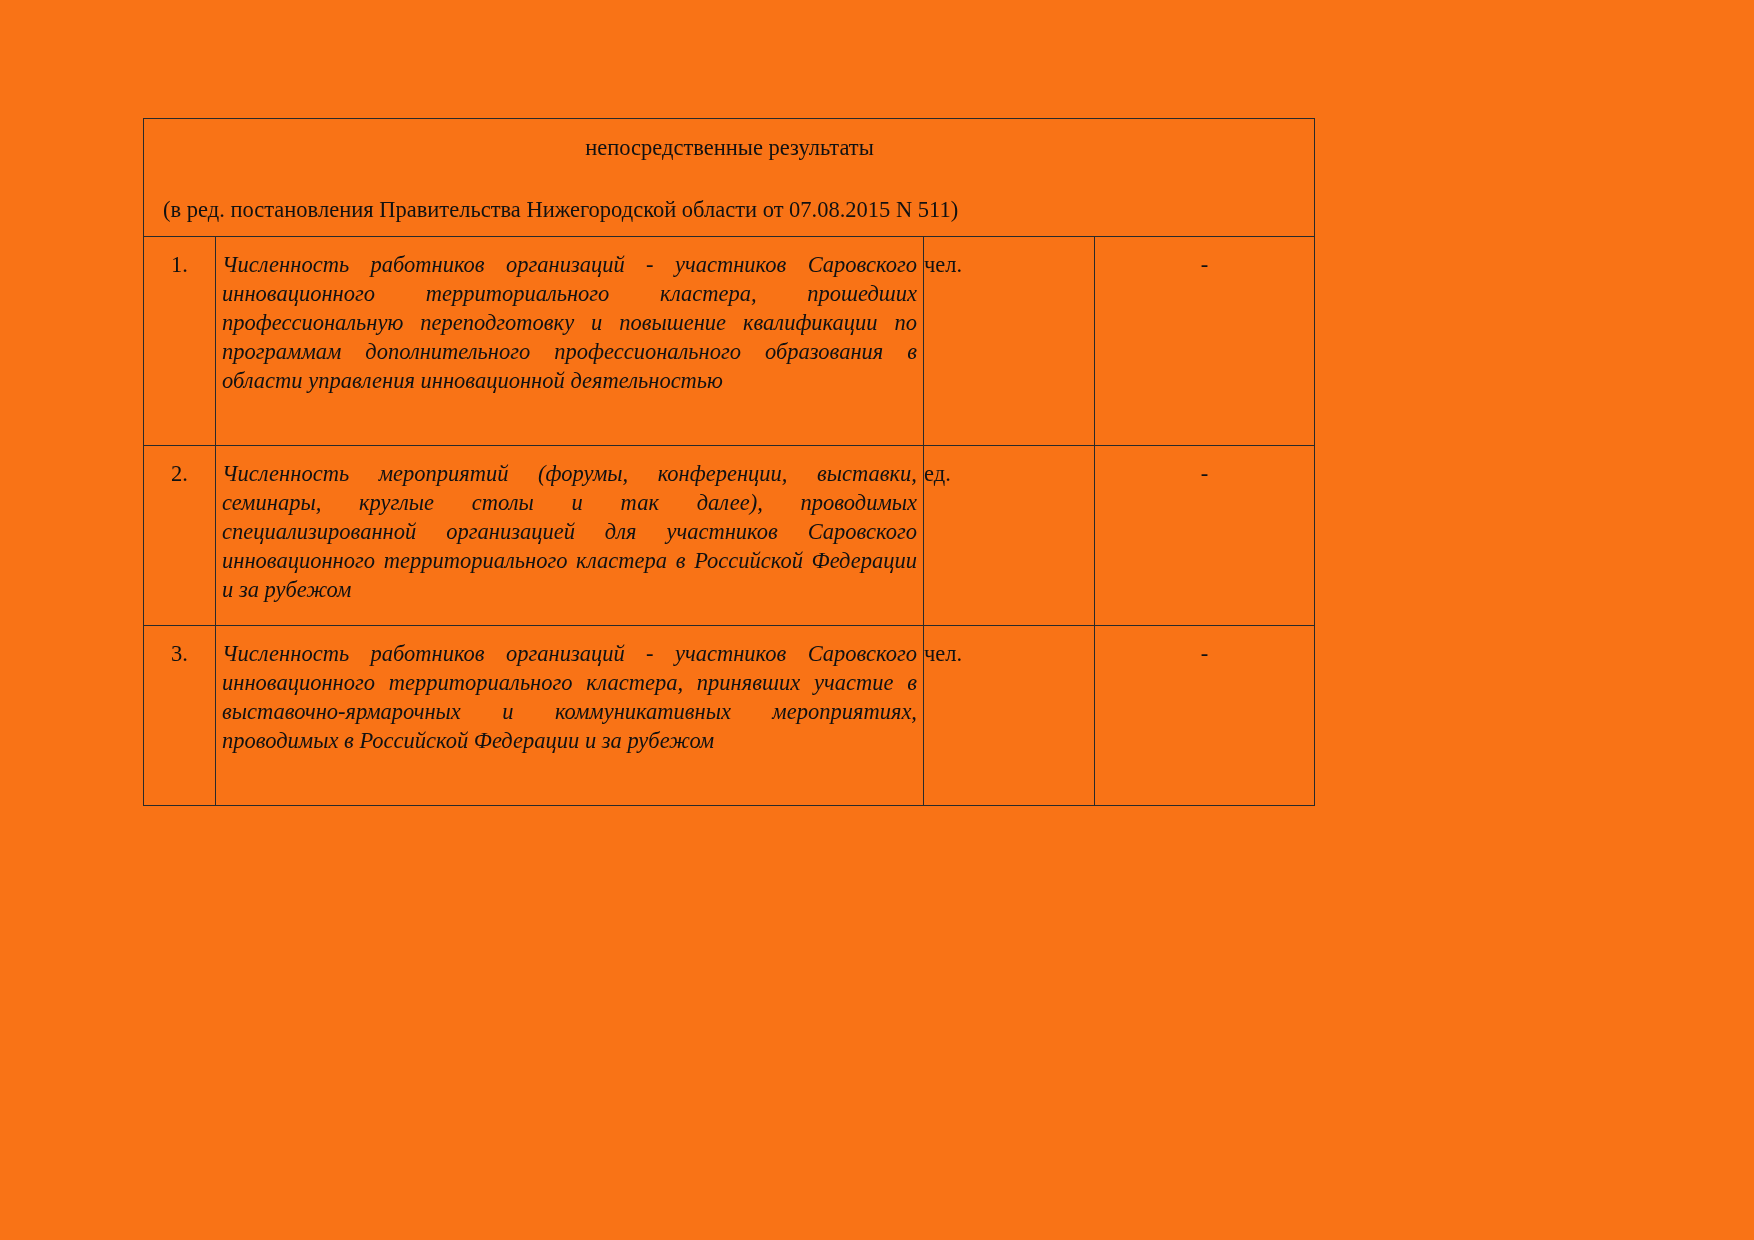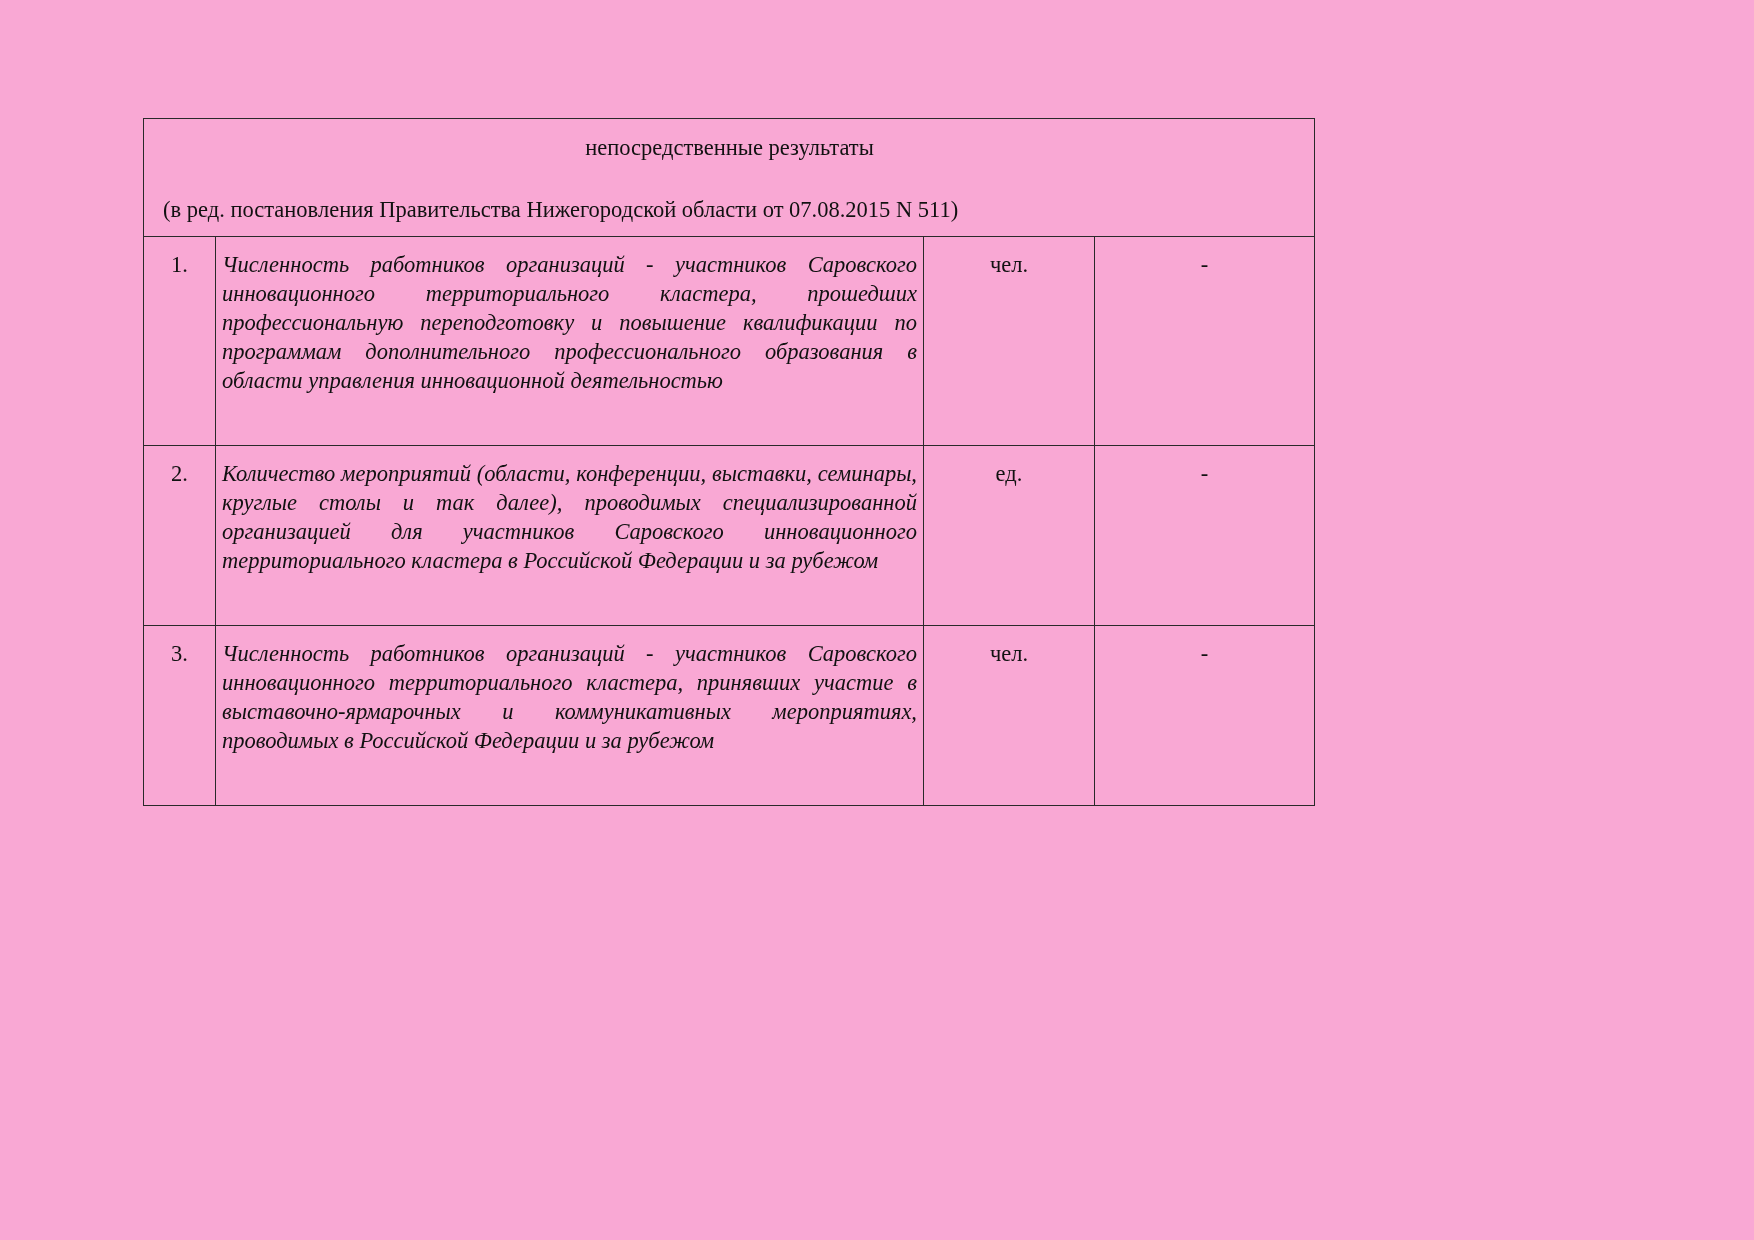--- a/index.html
+++ b/index.html
@@ -13,21 +13,21 @@
       position: relative;
       overflow: hidden;
       font-family: "Liberation Serif", "DejaVu Serif", serif;
       color: #111111;
     }
     .page {
       position: absolute;
       left: 0; top: 0;
       width: 1754px;
       height: 1240px;
-      background: #f9a8d4;
+      background: #f97316;
     }
     table.results {
       position: absolute;
       left: 143px;
       top: 118px;
       width: 1171px;
       border-collapse: collapse;
       table-layout: fixed;
       font-size: 22.5px;
       line-height: 29px;
@@ -66,21 +66,20 @@
       padding-top: 13px !important;
     }
     td.desc-cell {
       padding: 13px 6px 0 6px !important;
       text-align: justify;
       text-align-last: left;
       hyphens: none;
       font-style: italic;
     }
     td.unit-cell {
-      text-align: center;
       padding-top: 13px !important;
     }
     td.val-cell {
       text-align: center;
       padding-top: 13px !important;
     }
   </style>
 </head>
 <body>
 
@@ -102,21 +101,21 @@
 
       <tr class="row-1">
         <td class="num-cell">1.</td>
         <td class="desc-cell">Численность работников организаций - участников Саровского инновационного территориального кластера, прошедших профессиональную переподготовку и повышение квалификации по программам дополнительного профессионального образования в области управления инновационной деятельностью</td>
         <td class="unit-cell">чел.</td>
         <td class="val-cell">-</td>
       </tr>
 
       <tr class="row-2">
         <td class="num-cell">2.</td>
-        <td class="desc-cell">Количество мероприятий (области, конференции, выставки, семинары, круглые столы и так далее), проводимых специализированной организацией для участников Саровского инновационного территориального кластера в Российской Федерации и за рубежом</td>
+        <td class="desc-cell">Численность мероприятий (форумы, конференции, выставки, семинары, круглые столы и так далее), проводимых специализированной организацией для участников Саровского инновационного территориального кластера в Российской Федерации и за рубежом</td>
         <td class="unit-cell">ед.</td>
         <td class="val-cell">-</td>
       </tr>
 
       <tr class="row-3">
         <td class="num-cell">3.</td>
         <td class="desc-cell">Численность работников организаций - участников Саровского инновационного территориального кластера, принявших участие в выставочно-ярмарочных и коммуникативных мероприятиях, проводимых в Российской Федерации и за рубежом</td>
         <td class="unit-cell">чел.</td>
         <td class="val-cell">-</td>
       </tr>

